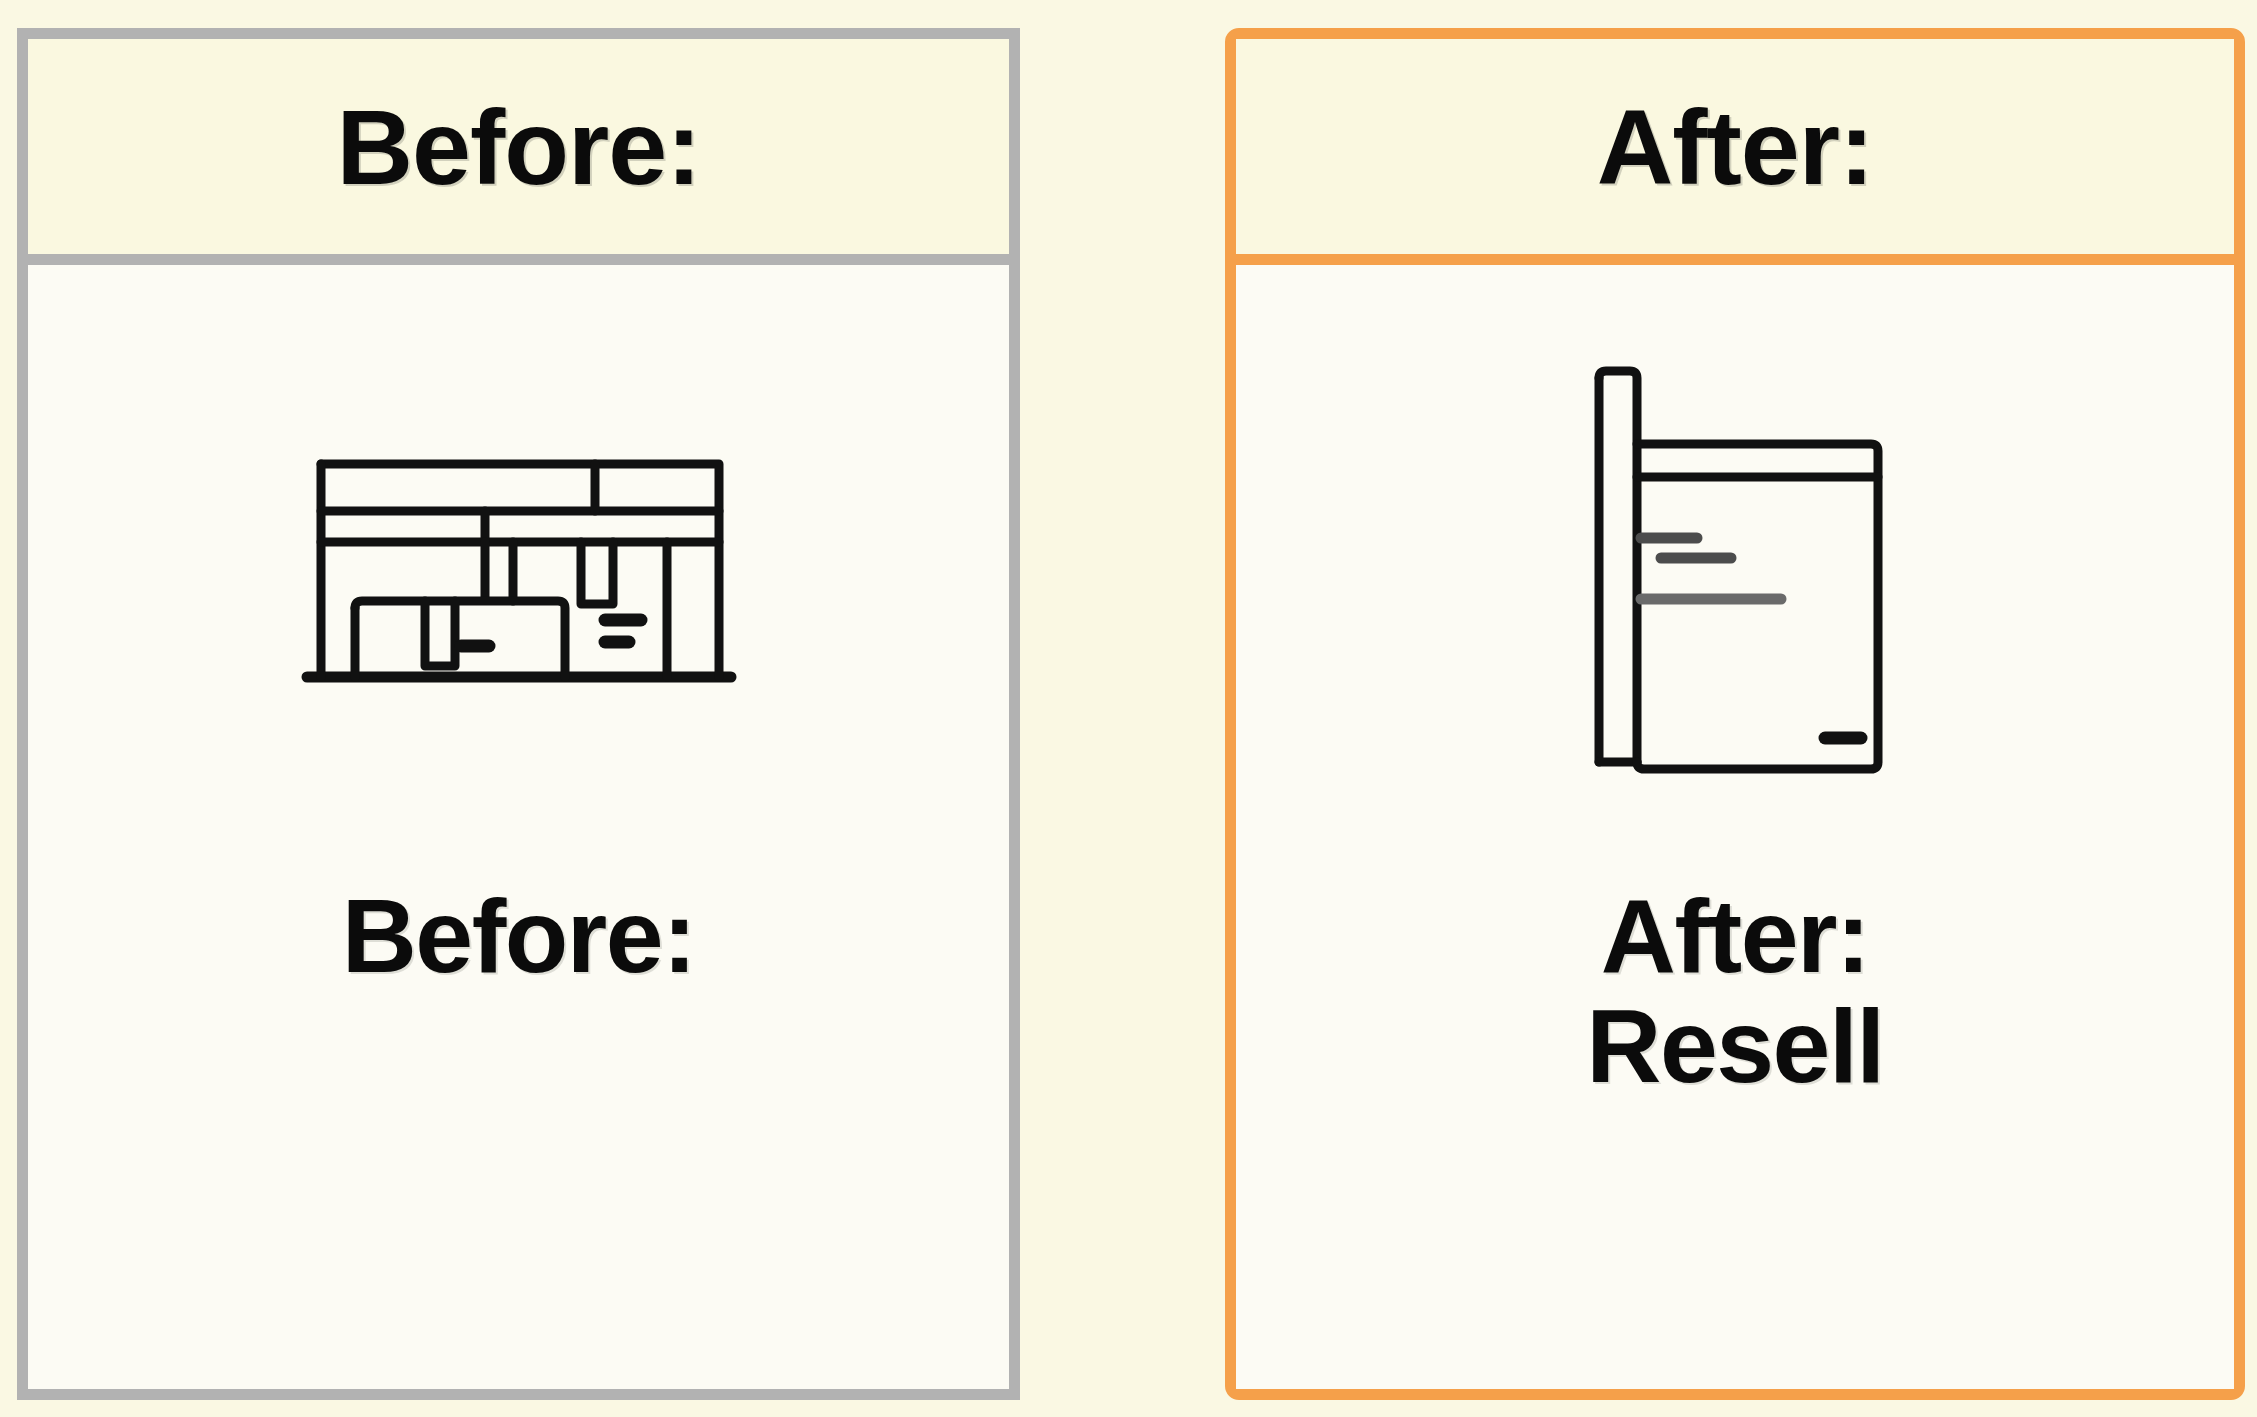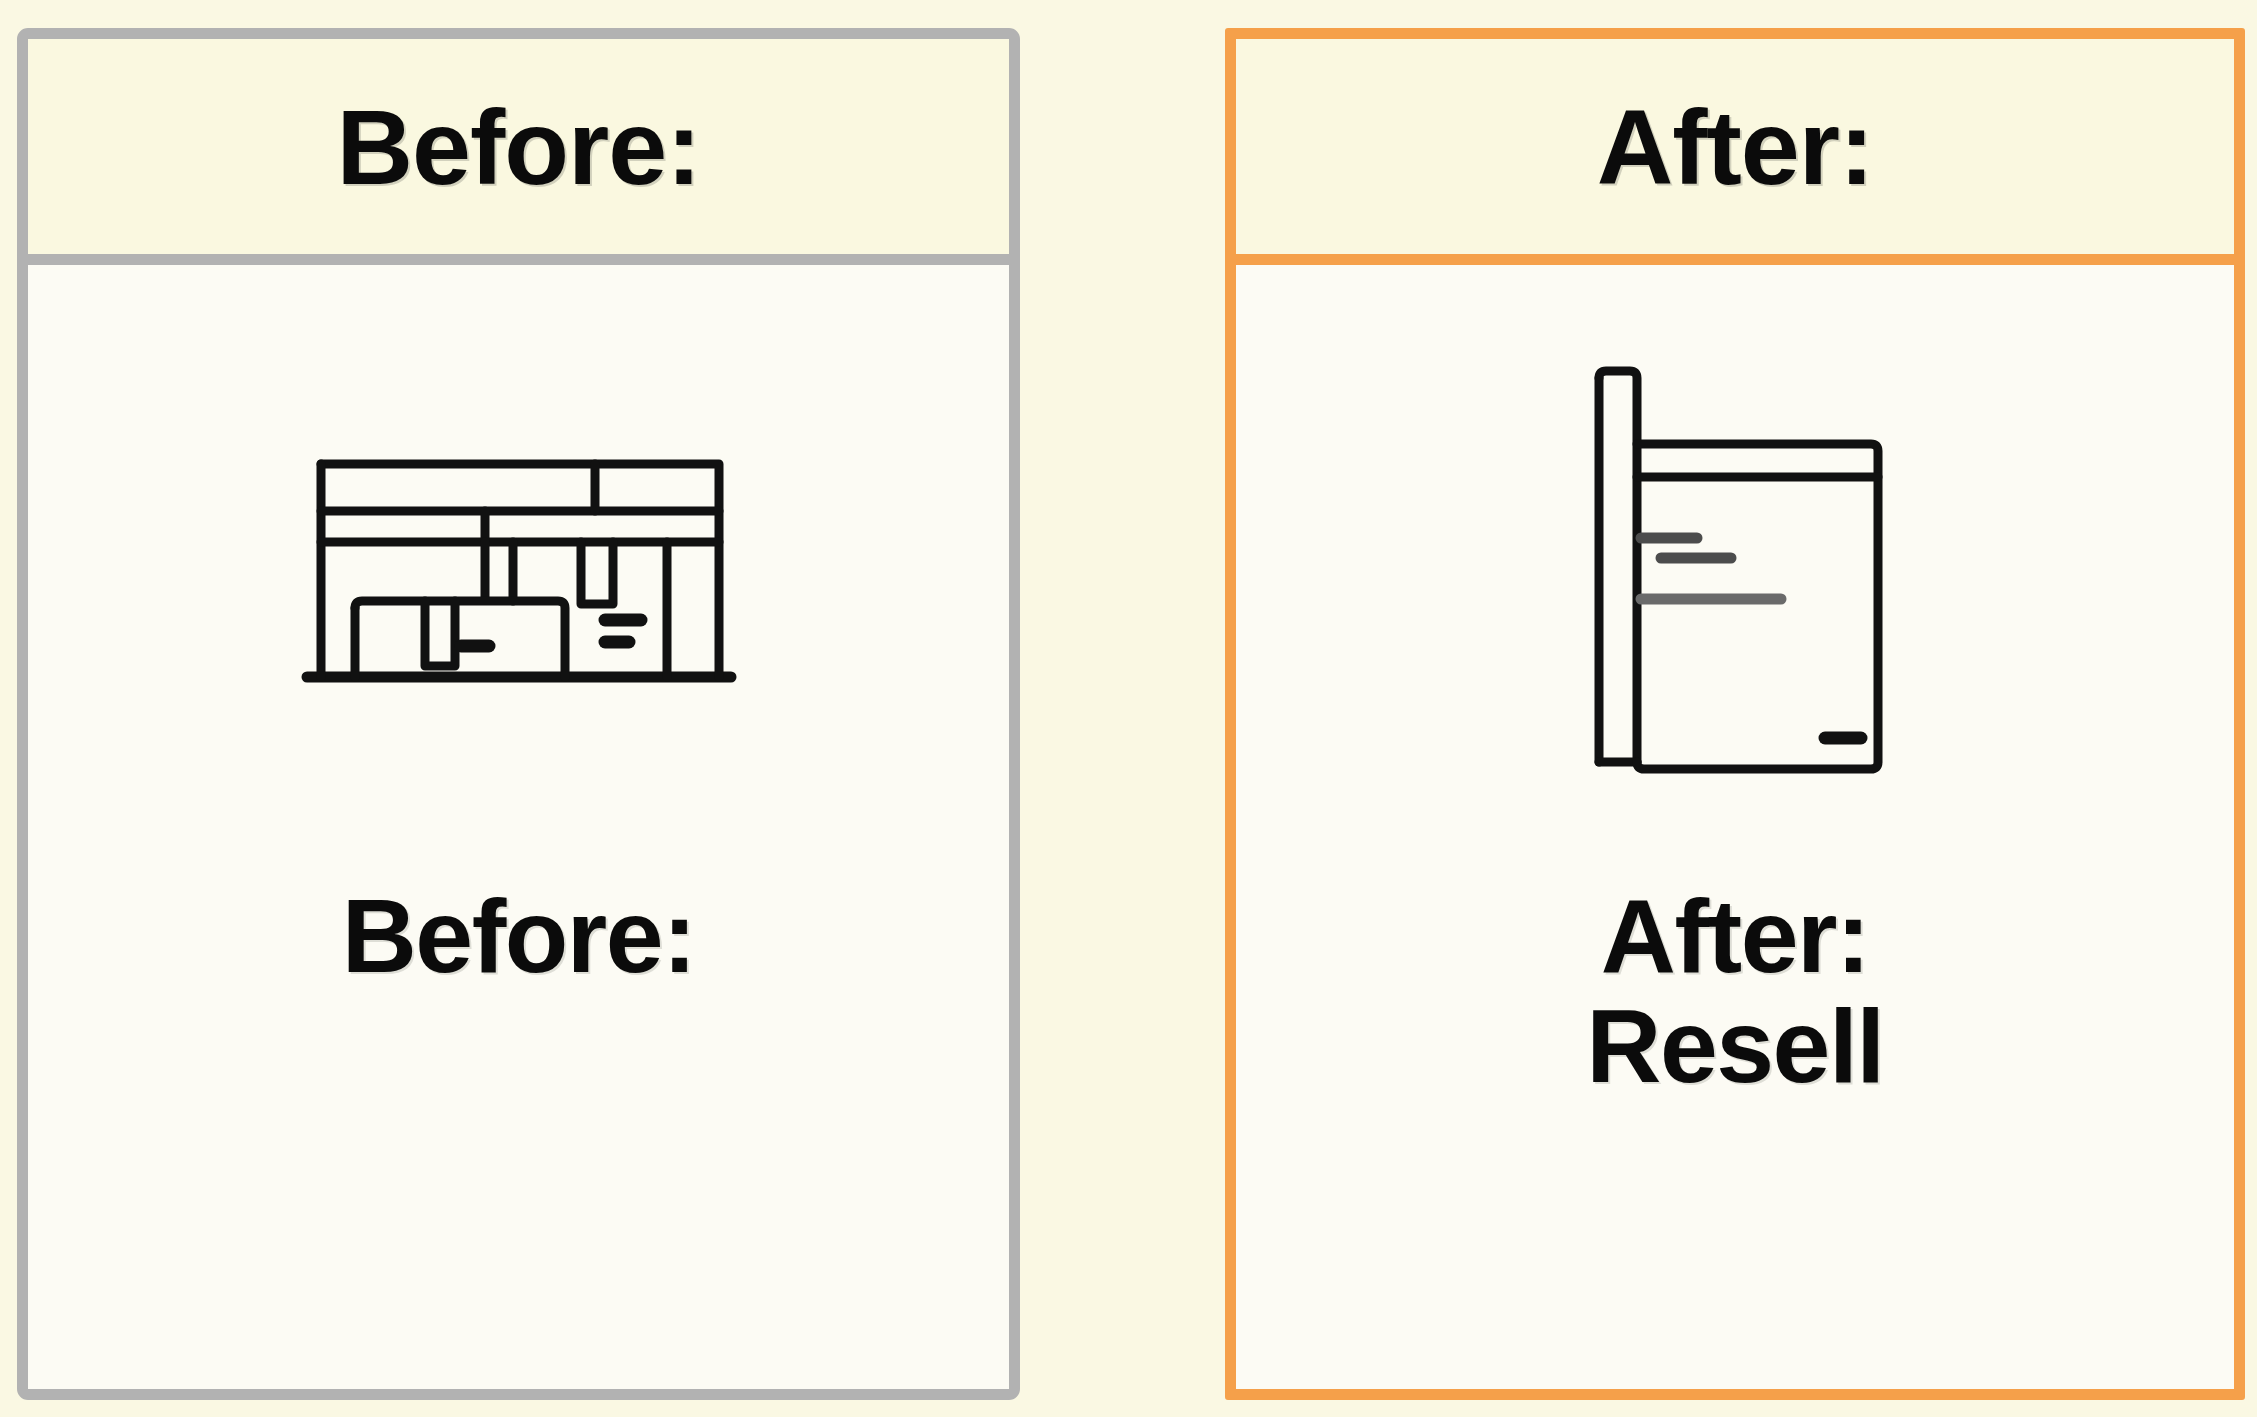--- a/index.html
+++ b/index.html
@@ -31,28 +31,28 @@
     box-sizing: border-box;
     display: flex;
     flex-direction: column;
     background: #FCFBF4;
   }
 
   .panel-before {
     left: 17px;
     width: 1003px;
     border: 11px solid #B2B2B2;
-    border-radius: 11px;
+    border-radius: 0;
   }
 
   .panel-after {
     left: 1225px;
     width: 1020px;
     border: 11px solid #F5A04A;
-    border-radius: 3px;
+    border-radius: 14px;
   }
 
   
   .panel-header {
     height: 226px;
     flex: 0 0 226px;
     background: #FAF8E0;
     display: flex;
     align-items: center;
     justify-content: center;

